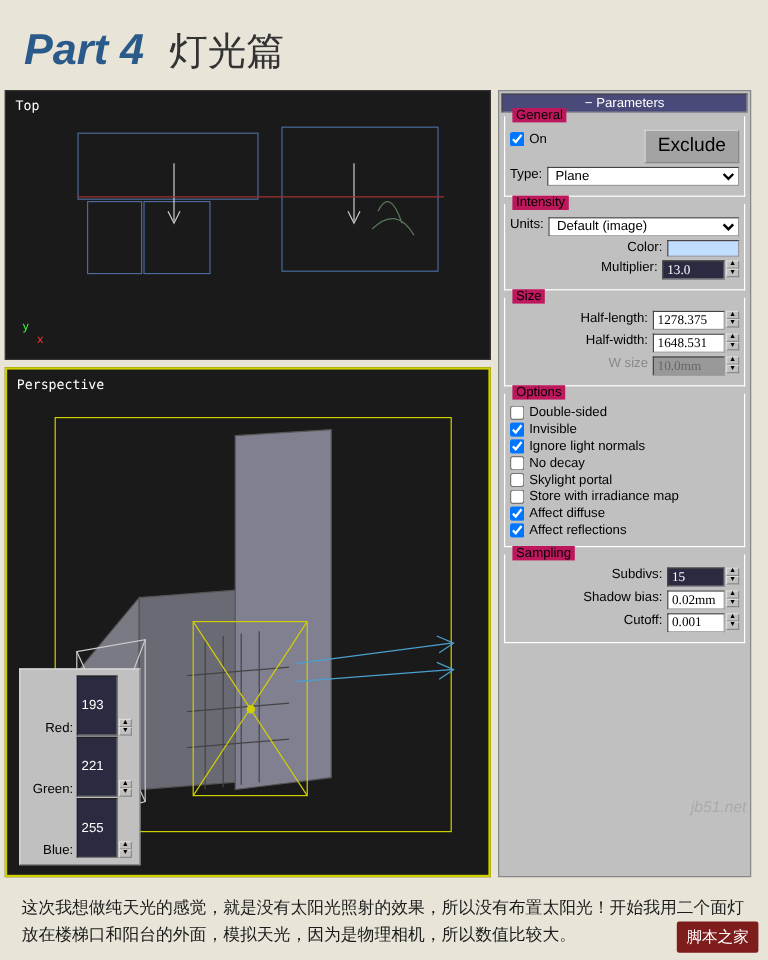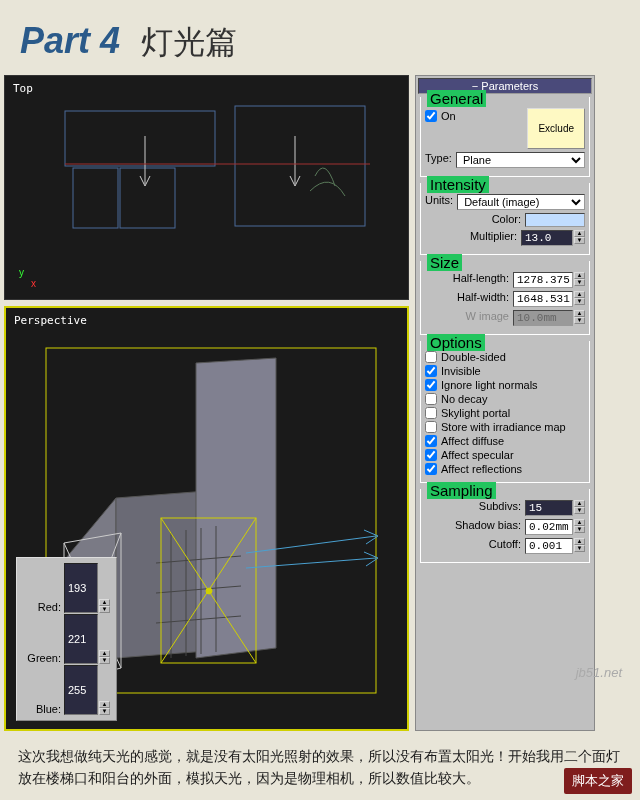--- a/index.html
+++ b/index.html
@@ -15,31 +15,31 @@
 .vp-label{color:#fff;font-family:monospace;font-size:11px;position:absolute;top:6px;left:8px}
 .axis{position:absolute;bottom:10px;left:14px;font-family:monospace;font-size:10px}
 .axis span{display:block}
 .ax-y{color:#3f3}.ax-x{color:#f33;margin-left:12px}
 .rgb-box{position:absolute;bottom:8px;left:10px;background:#c0c0c0;border:1px outset #ddd;padding:4px 6px;font-family:monospace;font-size:11px}
 .rgb-row{display:flex;align-items:flex-end;margin:1px 0}
 .rgb-label{width:38px;text-align:right;margin-right:3px;color:#000}
 .rgb-val{background:#2a2a40;color:#fff;width:34px;padding:18px 3px;border:1px inset #777}
 .spin{display:flex;flex-direction:column;margin-left:1px}
 .spin i{width:11px;height:7px;background:#c0c0c0;border:1px outset #ddd;font-size:6px;line-height:5px;text-align:center;font-style:normal}
-.panel{width:180px;margin-left:6px;background:#c0c0c0;border:1px solid #888;font-size:11px;color:#000;padding:2px}
+.panel{width:211px;margin-left:6px;background:#c0c0c0;border:1px solid #888;font-size:11px;color:#000;padding:2px}
 .rollup-hdr{background:#4a4a7a;border:1px inset #999;text-align:center;padding:1px;color:#fff;margin-bottom:3px}
 .rollup-hdr::before{content:"− ";color:#fff}
 .group{border:1px solid #fff;border-top:none;margin:3px 2px 6px;padding:8px 4px 5px;position:relative}
-.group-title{position:absolute;top:-7px;left:6px;background:#22c55e;padding:0 3px;font-size:15px}
+.group-title{position:absolute;top:-7px;left:6px;background:#be185d;padding:0 3px;font-size:11px}
 .row{display:flex;align-items:flex-start;margin:3px 0;justify-content:flex-end}
 .row label{margin-right:4px}
 .chk{display:flex;align-items:center;margin:2px 0}
 .chk input{margin-right:4px;width:12px;height:12px}
-.btn{background:#fef9c3;border:1px outset #ddd;padding:14px 10px;font-size:10px}
-.input{background:#fff;border:1px inset #999;padding:1px 3px;font-family:Liberation Mono, monospace;font-size:11px}
+.btn{background:#a3a3a3;border:1px outset #ddd;padding:4px 10px;font-size:16px}
+.input{background:#fff;border:1px inset #999;padding:1px 3px;font-family:Liberation Serif, serif;font-size:11px}
 .input.blue{background:#2a2a40;color:#fff}
 .input.dis{background:#999;color:#666}
 .sel{background:#fff;border:1px inset #999;font-size:11px;padding:0 2px}
 .color-sw{width:60px;height:14px;background:#c1ddff;border:1px inset #999}
 .desc{padding:14px 18px 0;font-size:14px;color:#1a1a1a;line-height:1.6}
 .wm1{position:absolute;bottom:120px;right:18px;color:#aaa;font-size:13px;font-style:italic}
 .wm2{position:absolute;bottom:6px;right:8px;background:#7f1d1d;color:#fff;padding:4px 8px;font-size:13px;border-radius:2px}
 svg{position:absolute;top:0;left:0}
 </style>
 </head>
@@ -189,21 +189,21 @@
         </div>
       <div class="row">
           <label>Half-width:</label>
           <span class="input" style="width:60px">1648.531</span>
           <span class="spin">
             <i>▲</i>
             <i>▼</i>
           </span>
         </div>
       <div class="row">
-          <label style="color:#888">W image</label>
+          <label style="color:#888">W size</label>
           <span class="input dis" style="width:60px">10.0mm</span>
           <span class="spin">
             <i>▲</i>
             <i>▼</i>
           </span>
         </div>
     </div>
 
     <div class="group">
       <span class="group-title">Options</span>
@@ -227,24 +227,20 @@
           <input type="checkbox" style="">
           <span>Skylight portal</span>
         </div>
       <div class="chk">
           <input type="checkbox" style="">
           <span>Store with irradiance map</span>
         </div>
       <div class="chk">
           <input type="checkbox" checked="" style="">
           <span>Affect diffuse</span>
-        </div>
-      <div class="chk">
-          <input type="checkbox" checked="" style="">
-          <span>Affect specular</span>
         </div>
       <div class="chk">
           <input type="checkbox" checked="" style="">
           <span>Affect reflections</span>
         </div>
     </div>
 
     <div class="group">
       <span class="group-title">Sampling</span>
       <div class="row">

